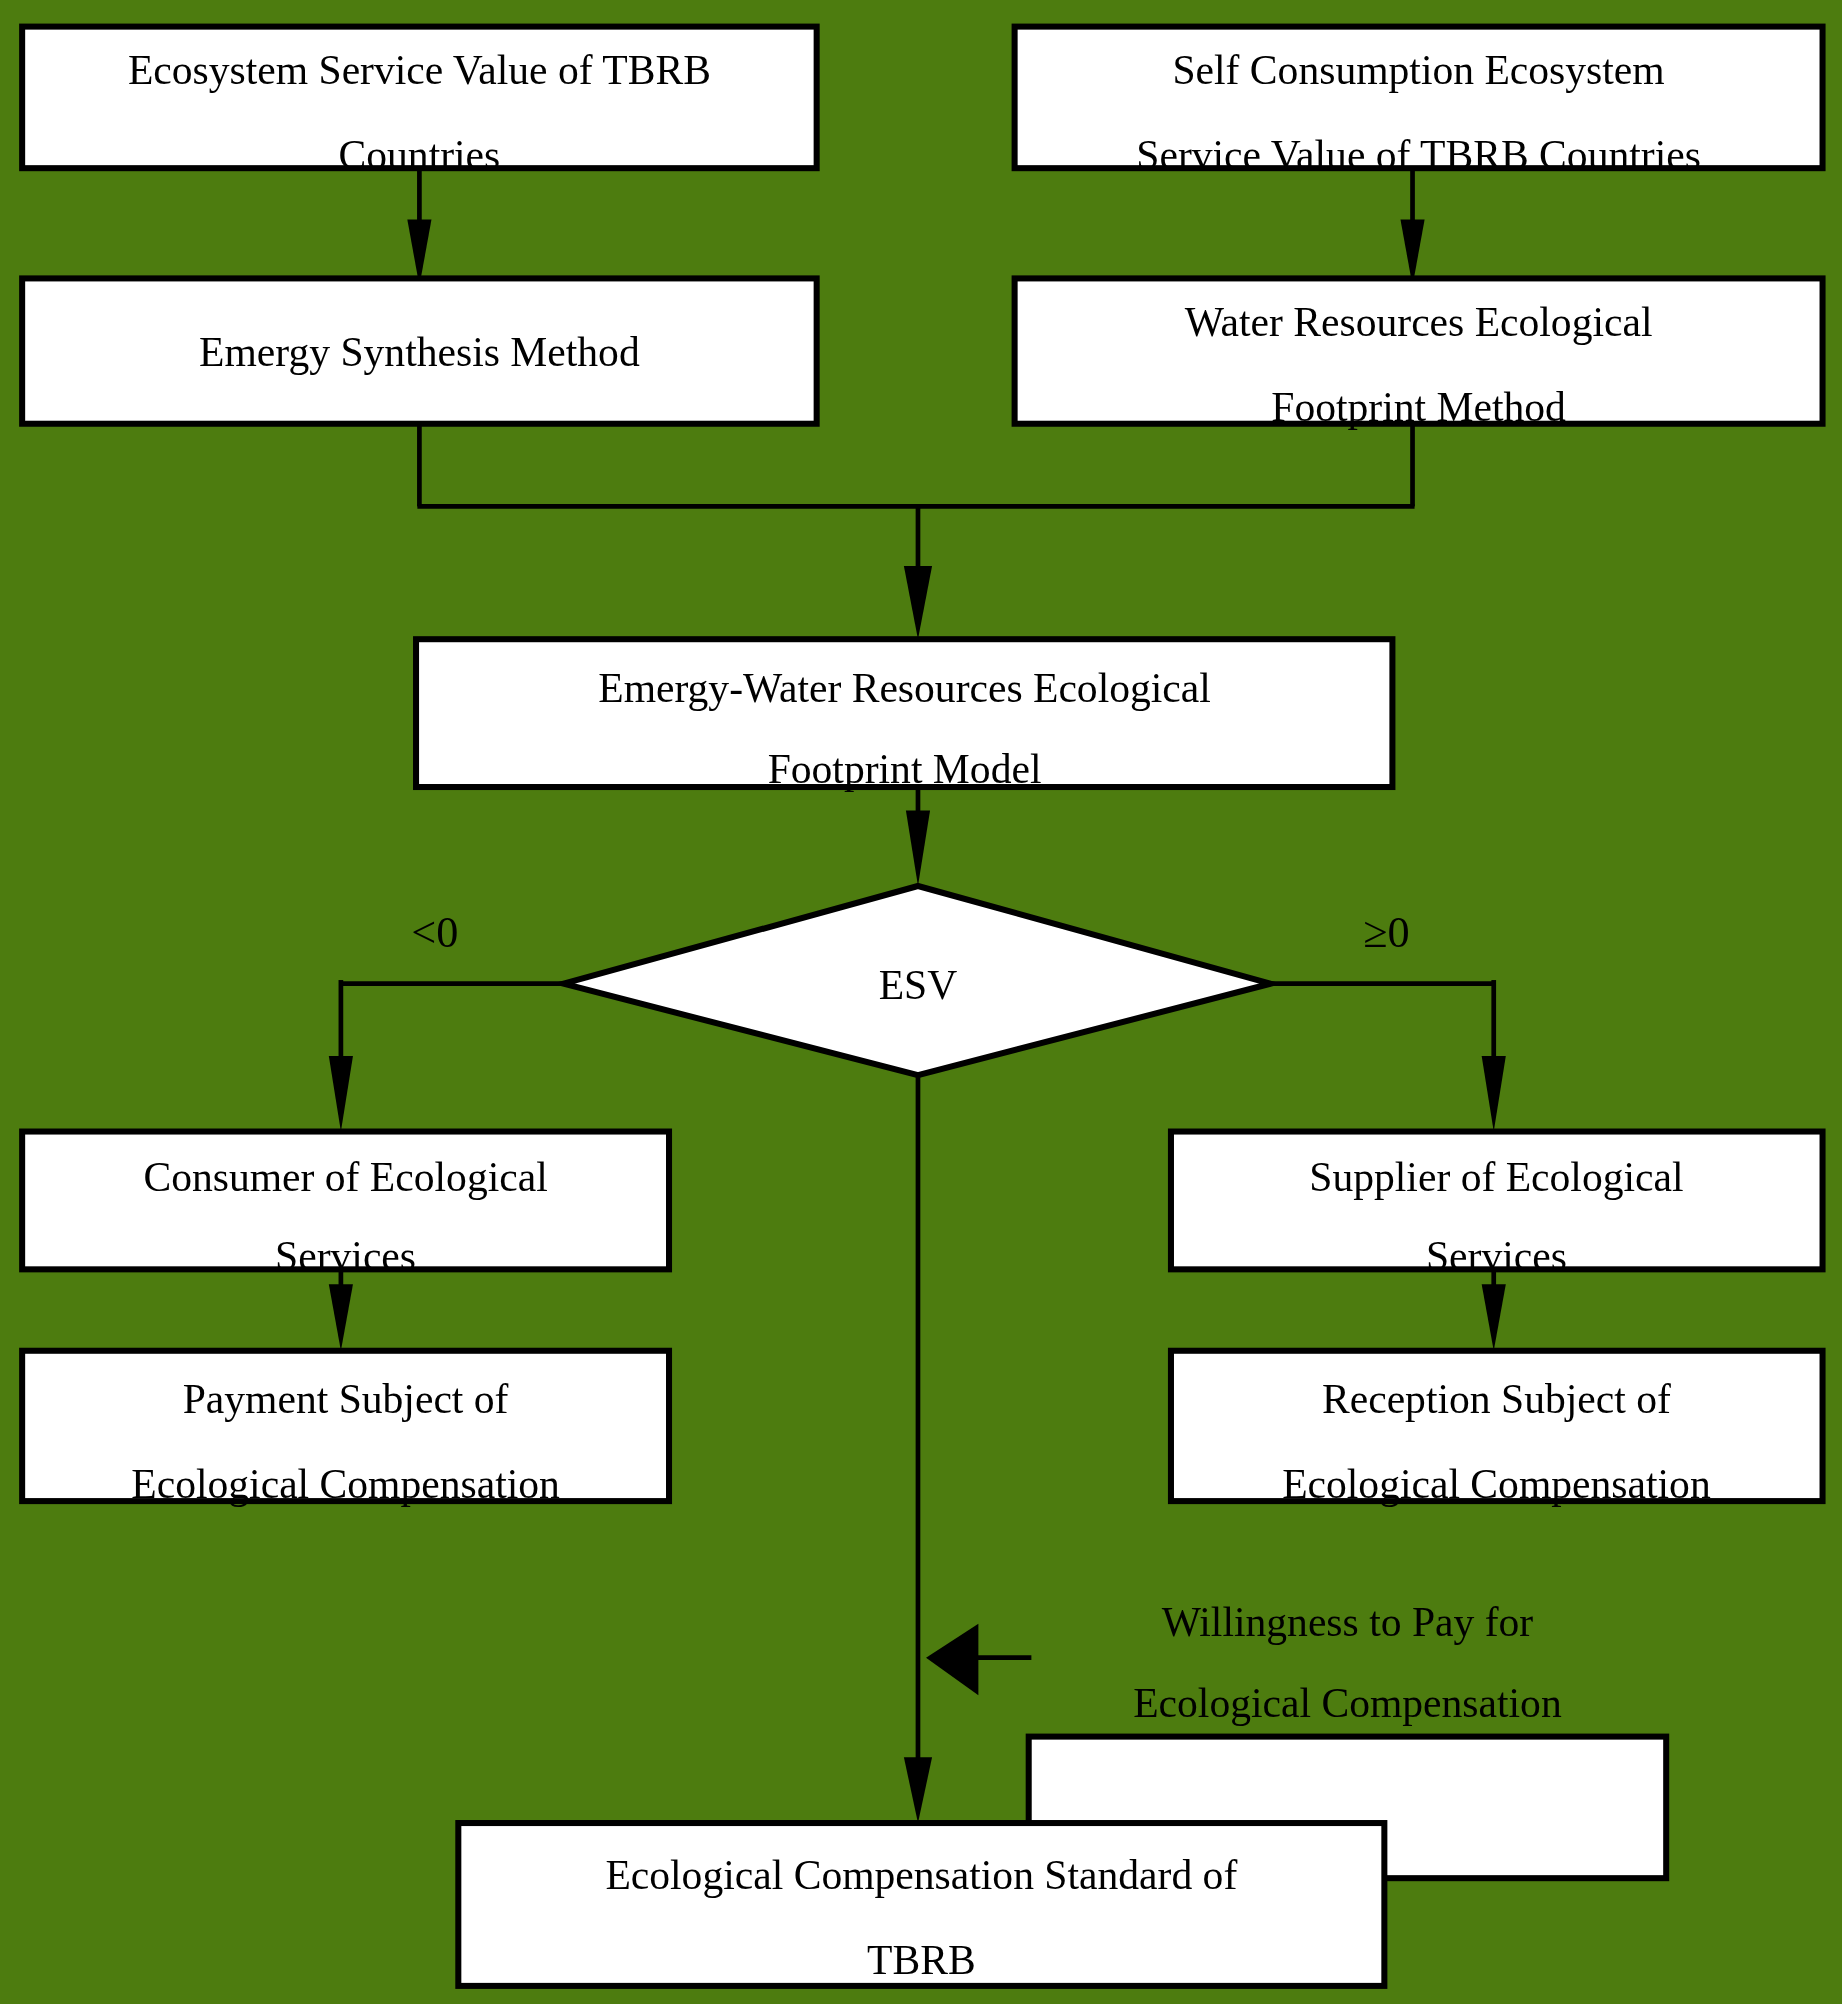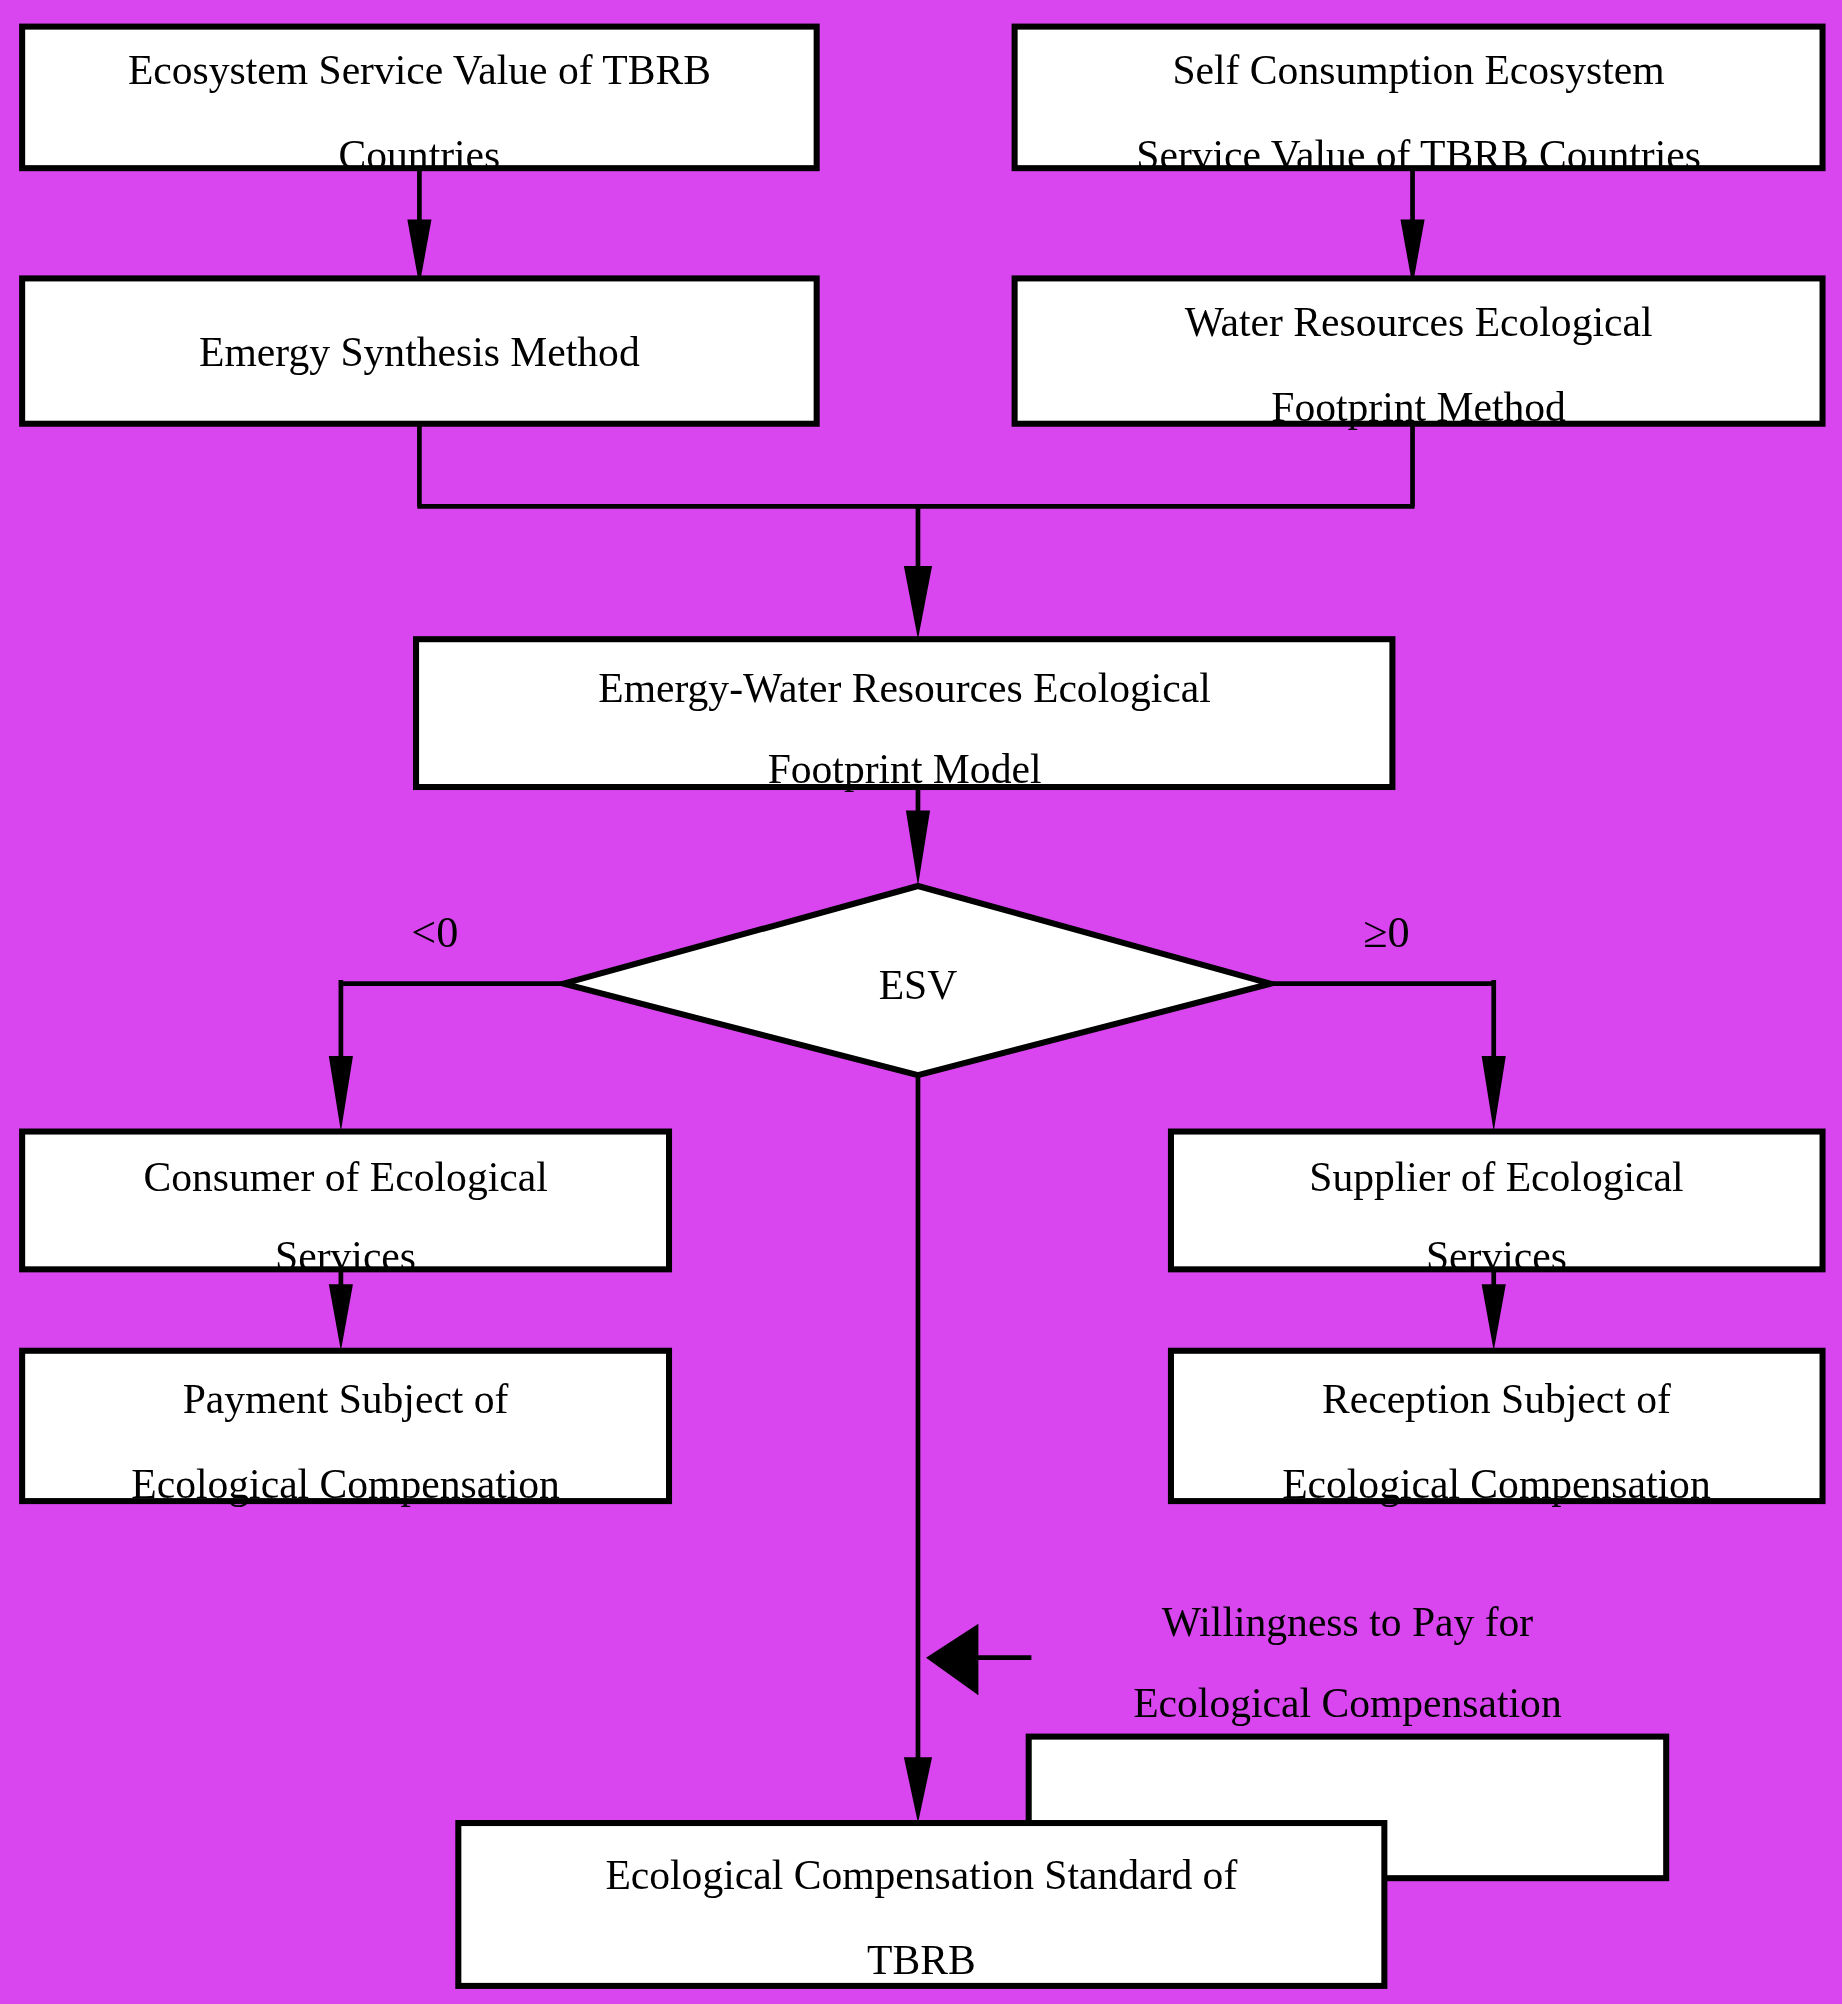--- a/index.html
+++ b/index.html
@@ -8,21 +8,21 @@
     padding: 0;
     background: #ffffff;
   }
   body {
     font-family: "Liberation Serif", "DejaVu Serif", serif;
   }
   #diagram-root {
     position: relative;
     width: 1842px;
     height: 2005px;
-    background: #d946ef;
+    background: #4d7c0f;
     overflow: hidden;
   }
   svg.flow-canvas {
     position: absolute;
     top: 0;
     left: 0;
     width: 1842px;
     height: 2005px;
     display: block;
   }

